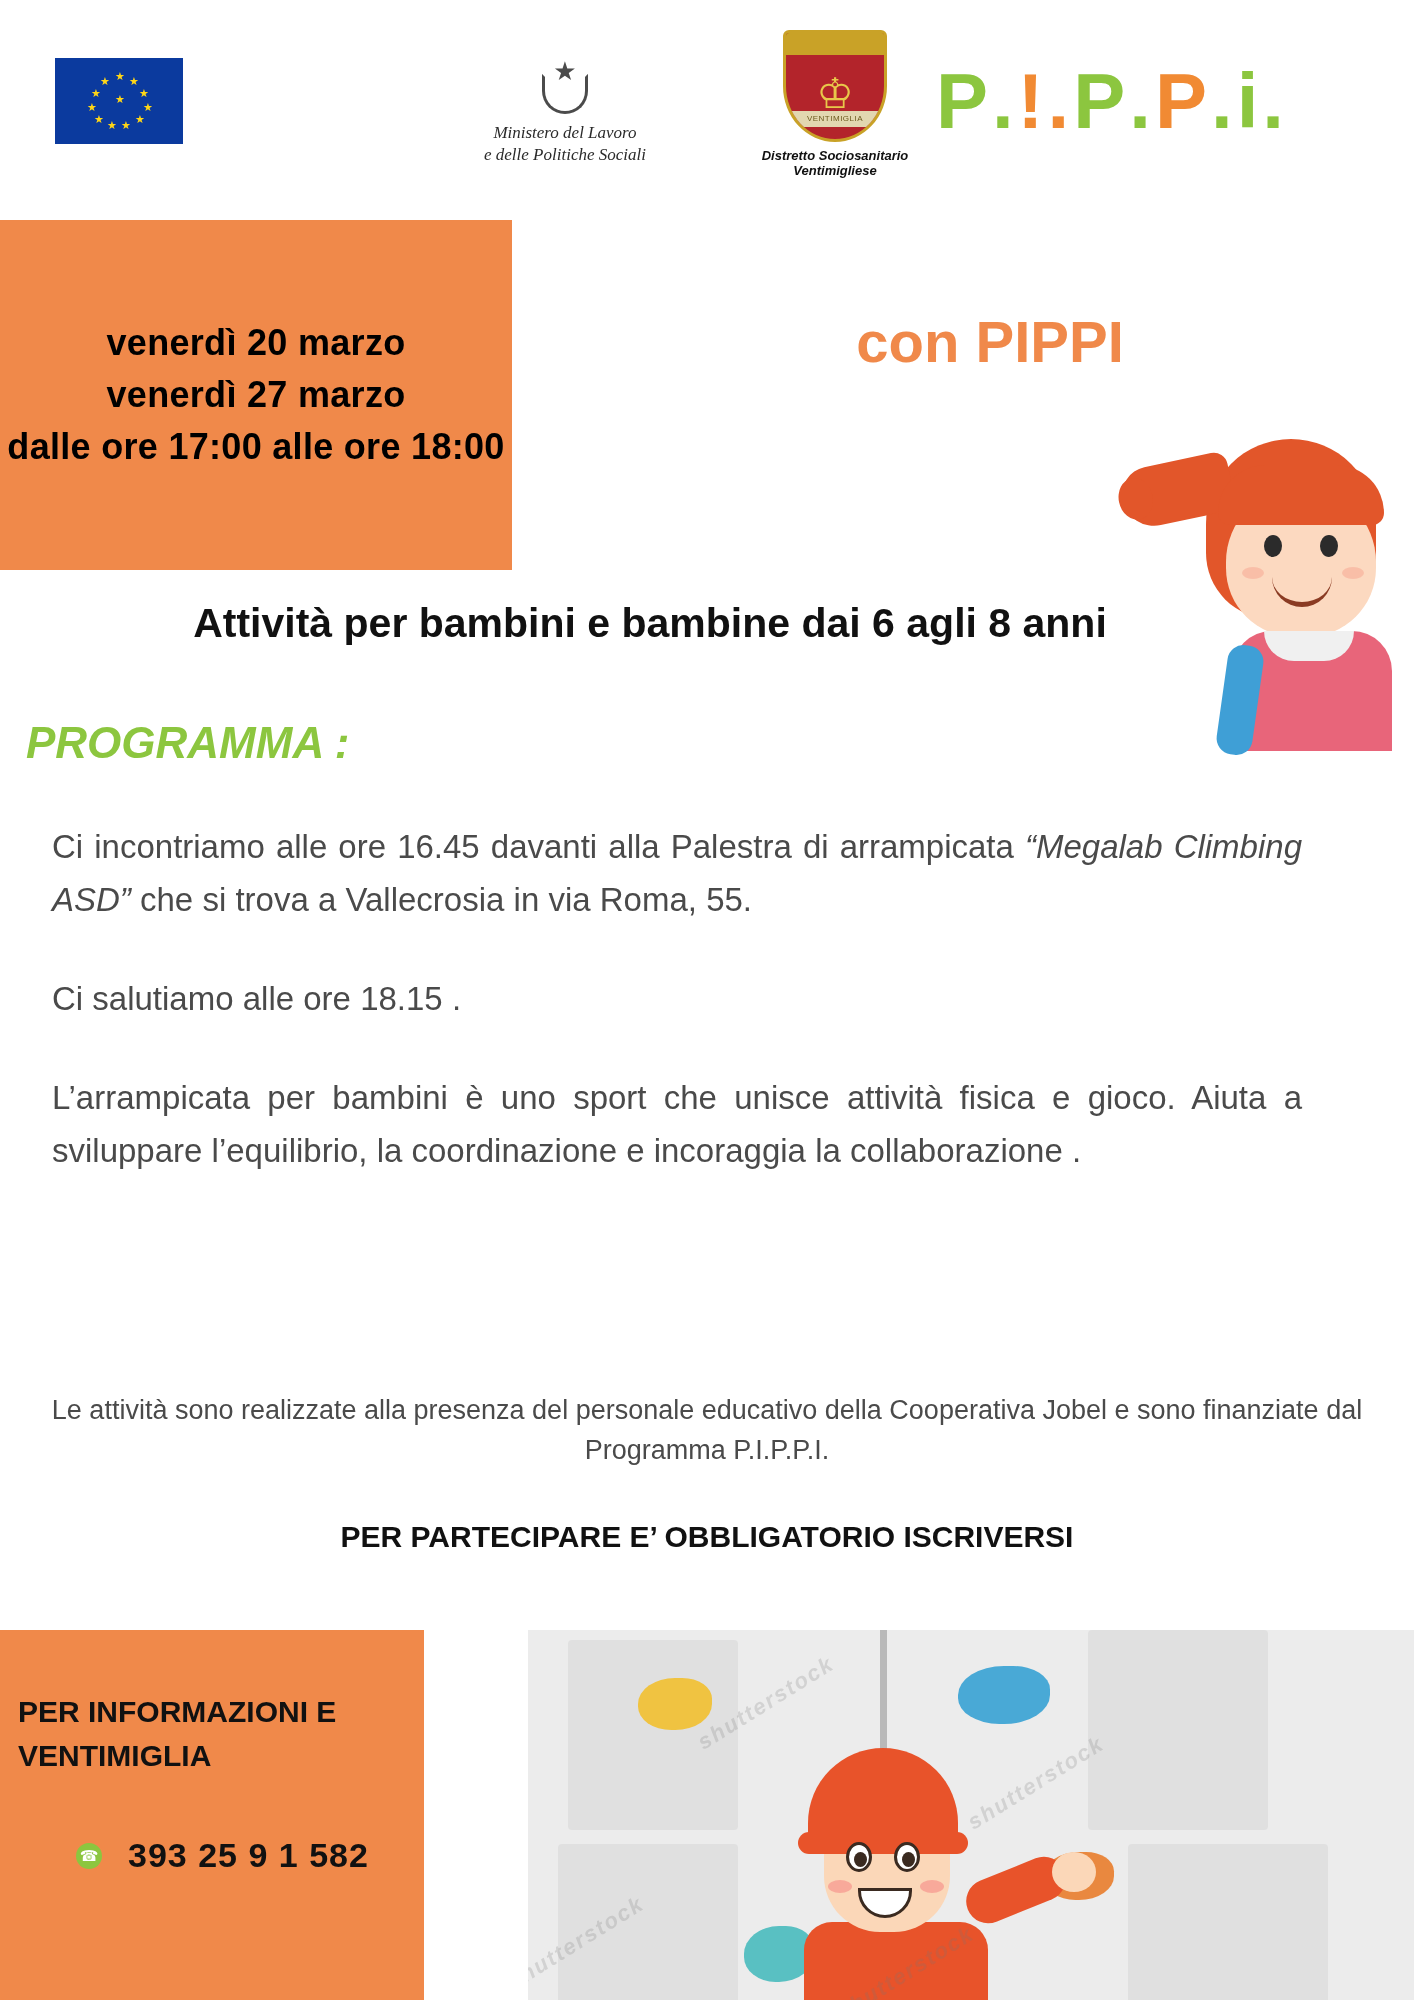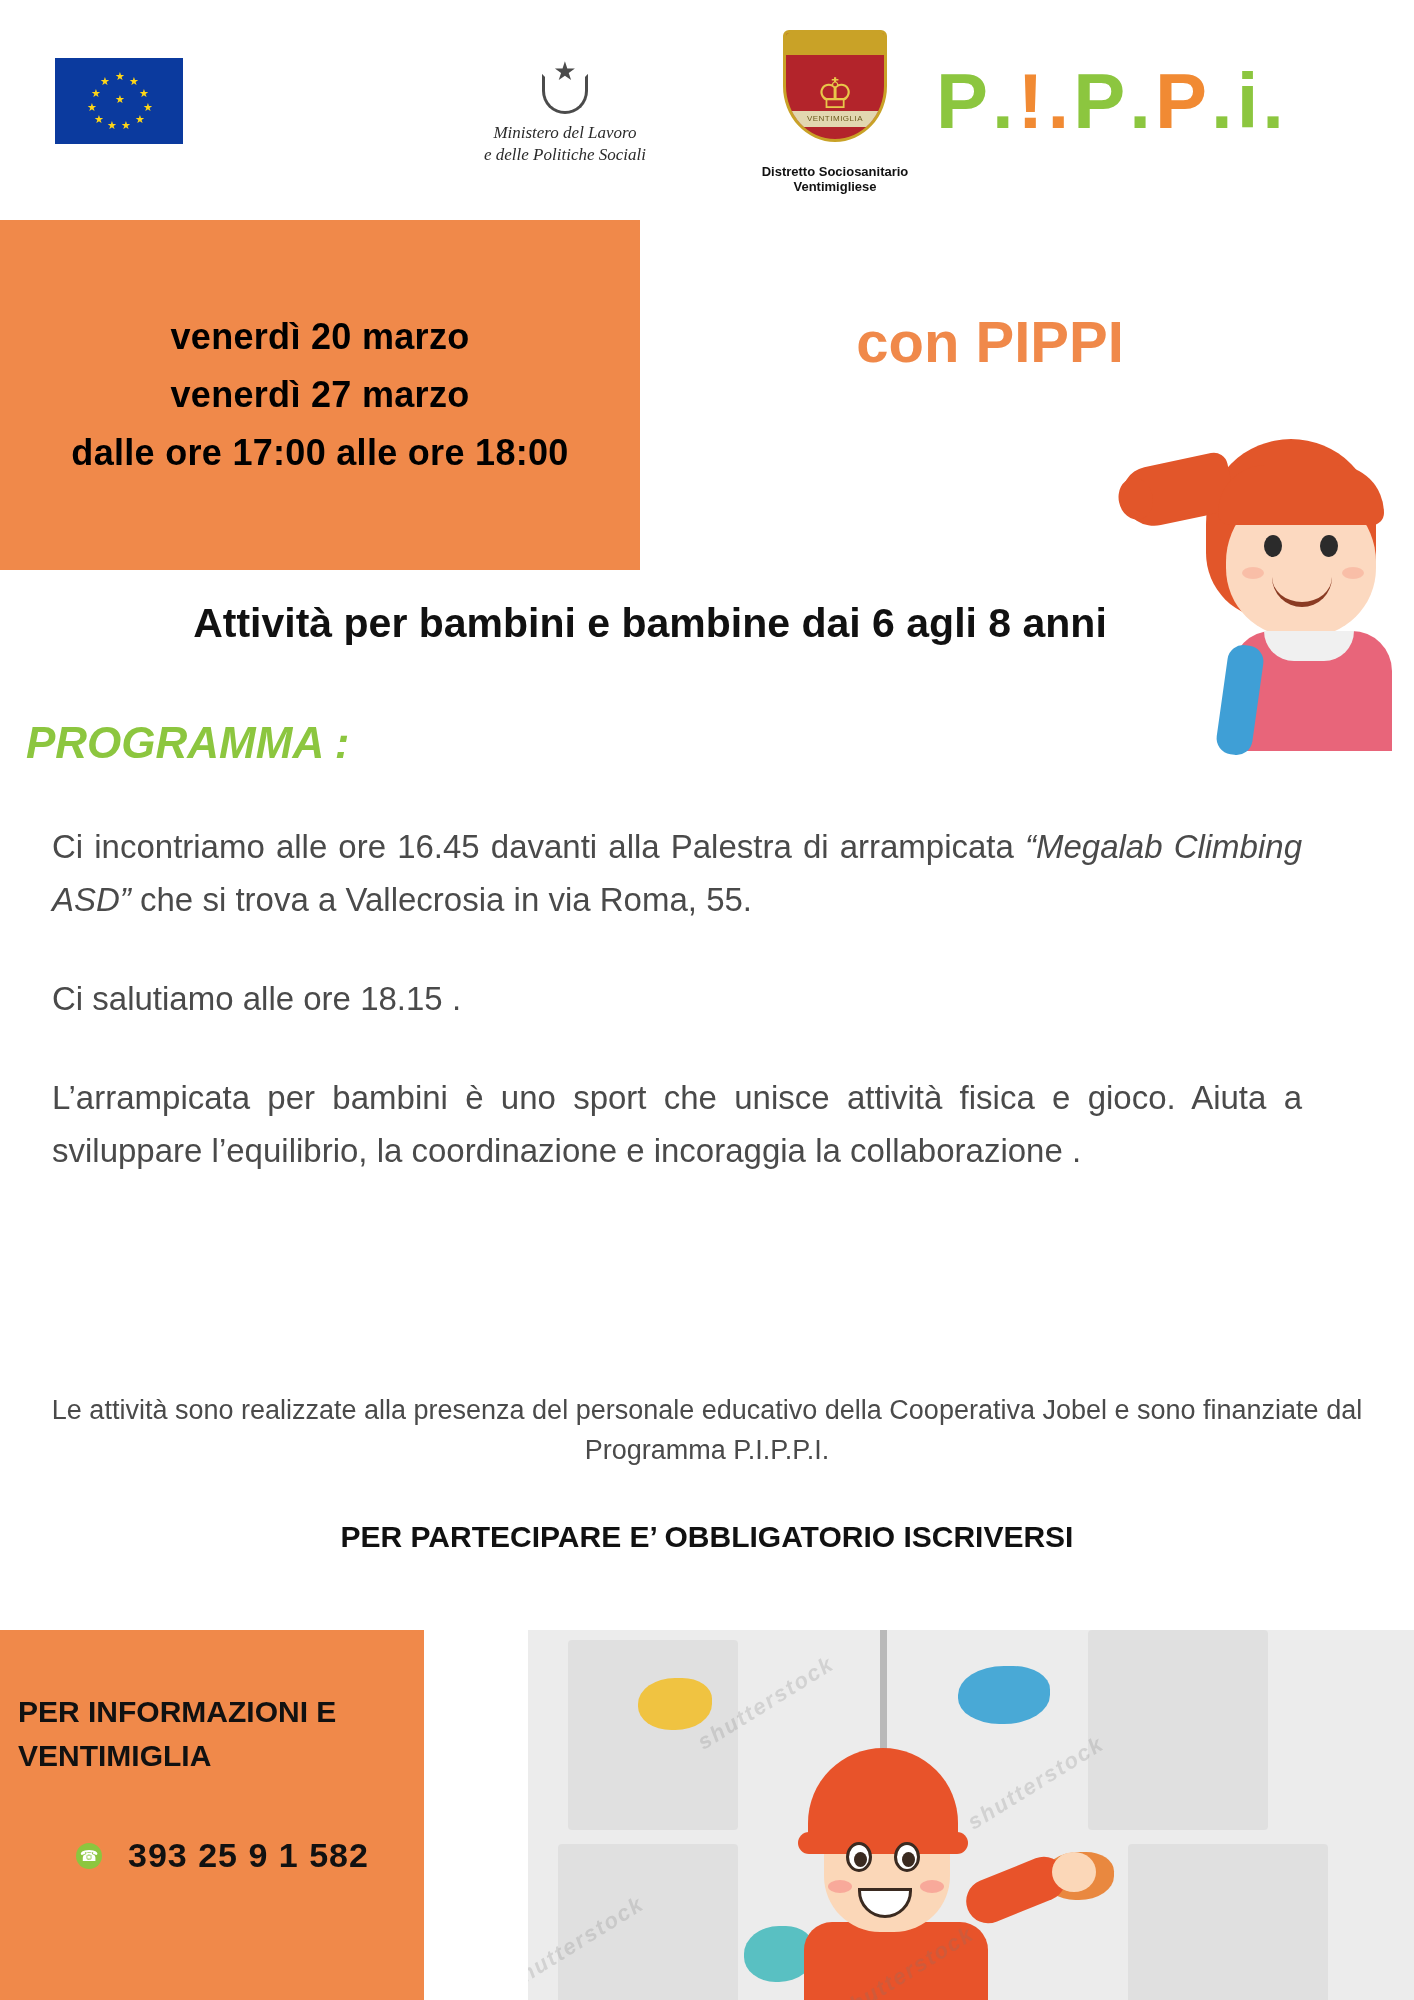--- a/index.html
+++ b/index.html
@@ -129,24 +129,25 @@
   .city-shield .band {
     position: absolute; left: 0; bottom: 12px;
     width: 100%; height: 16px;
     background: #e2d7b0;
     font-size: 8px; color: #6b5a1e;
     text-align: center;
     line-height: 16px;
     letter-spacing: .5px;
   }
   .city-caption {
-    margin-top: 22px;
+    margin-top: 6px;
     font-size: 13px;
     font-weight: bold;
     color: #111;
+    font-style: italic;
   }
 
   .pippi-logo {
     position: absolute;
     right: 130px; top: 40px;
     height: 100px;
     display: flex;
     align-items: flex-end;
     gap: 4px;
   }
@@ -156,27 +157,27 @@
     font-size: 78px;
     line-height: 78px;
   }
   .pg { color: #8cc63f; }
   .po { color: #f18a33; }
 
   
   .date-box {
     position: absolute;
     left: 0; top: 220px;
-    width: 640px; height: 350px;
+    width: 512px; height: 350px;
     background: #f0894a;
     display: flex;
     flex-direction: column;
     justify-content: center;
     align-items: center;
-    gap: 16px;
+    gap: 10px;
   }
   .date-box div {
     color: #000;
     font-weight: bold;
     font-size: 36px;
     letter-spacing: .3px;
   }
 
   
   .title {

